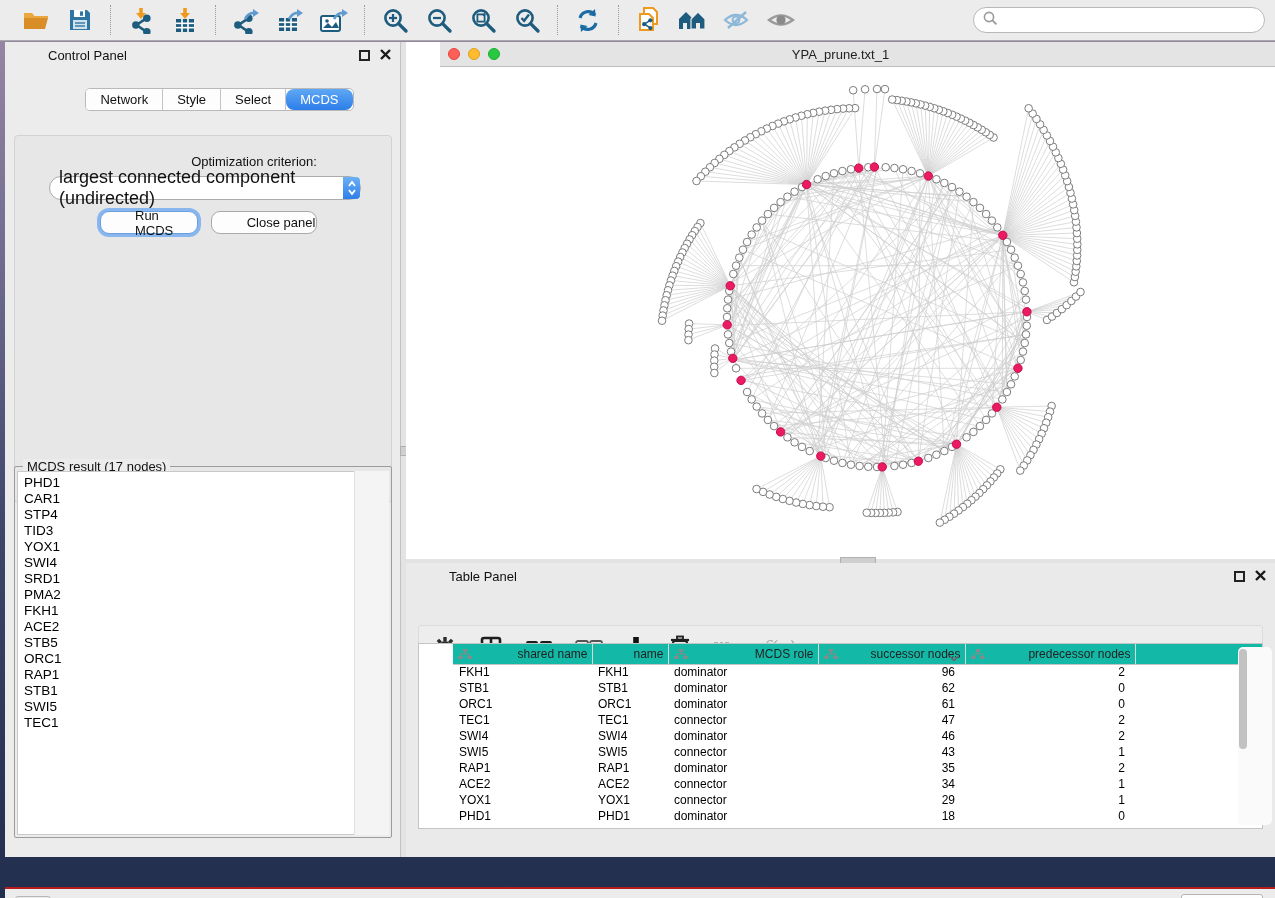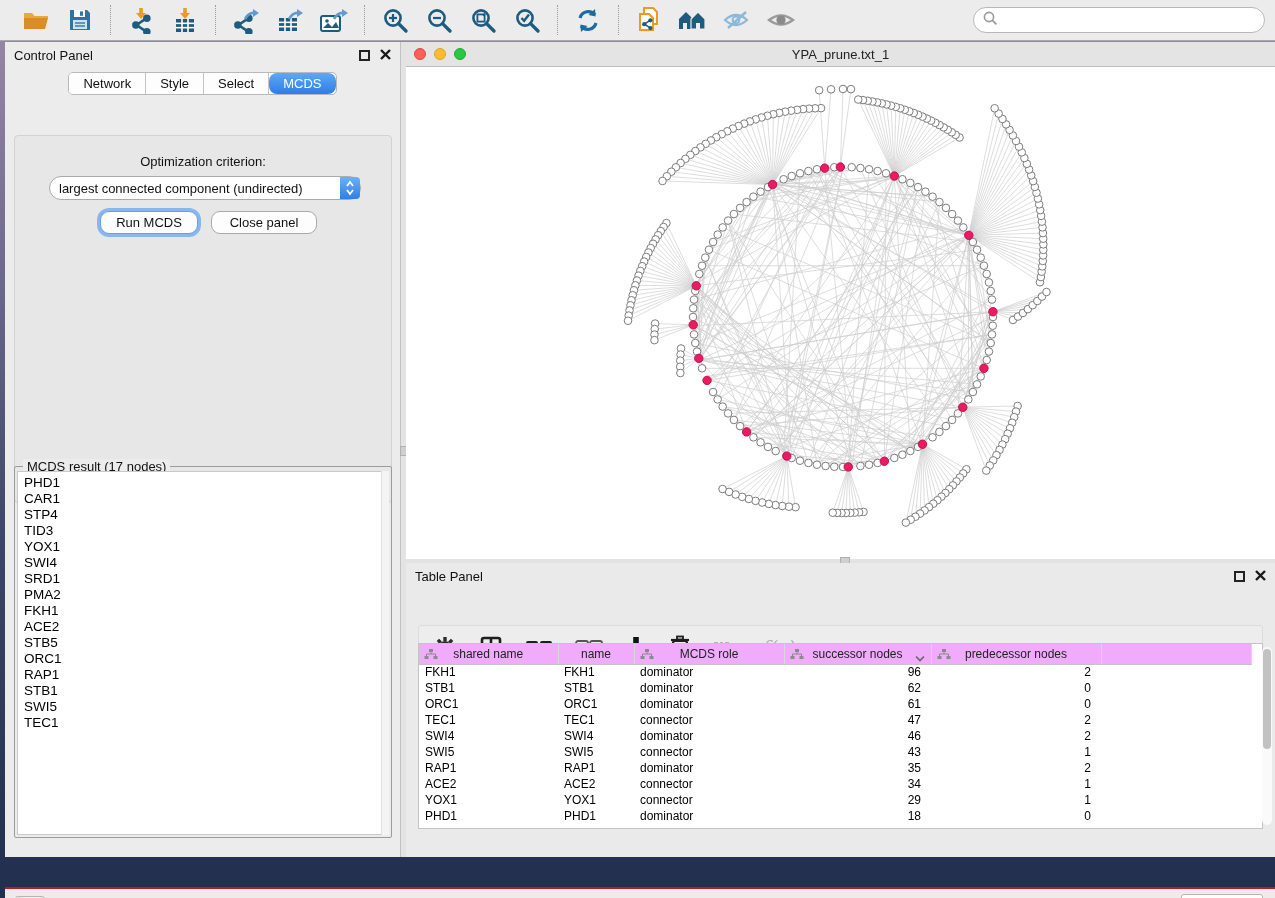--- a/index.html
+++ b/index.html
@@ -1,19 +1,19 @@
 <!DOCTYPE html>
 <html><head>
 <meta charset="utf-8">
 <style>
   html,body{margin:0;padding:0;}
   body{width:1275px;height:898px;overflow:hidden;font-family:"Liberation Sans",sans-serif;
        background:linear-gradient(180deg,#9d8aa8 0%,#6e6a8e 30%,#3c4668 60%,#222e4d 100%);position:relative;}
   *{box-sizing:border-box;}
-  .abs{position:absolute;}
+  .abs{position:absolute;padding-left:34px;}
 
   
   #main-toolbar{left:0;top:0;width:1275px;height:41px;background:#ececec;border-bottom:1px solid #a8a8a8;
     display:flex;align-items:center;padding:0 10px;}
   .tb-group{display:flex;align-items:center;gap:8px;padding:0 8px;}
   .tb-sep{width:1px;height:30px;border-left:1px dotted #9a9a9a;margin:0 4px;}
   .tb-btn{width:36px;height:32px;display:flex;align-items:center;justify-content:center;cursor:default;}
   .tb-btn svg{display:block;}
   #search-wrap{margin-left:auto;width:292px;height:26px;background:#fff;border:1px solid #b8b8b8;border-radius:13px;
     display:flex;align-items:center;padding:0 9px;gap:6px;}
@@ -24,29 +24,29 @@
     display:flex;align-items:center;justify-content:center;}
   #memory-btn{right:12px;top:5px;height:24px;background:#fdfdfd;border:1px solid #b5b5b5;border-radius:3px;
     display:flex;align-items:center;gap:6px;padding:0 10px;font-size:12px;color:#111;}
   .mem-dot{width:11px;height:11px;border-radius:50%;background:#1fa32e;border:1px solid #15801f;}
 
   
   #control-panel{left:5px;top:42px;width:396px;height:815px;background:#ececec;border-right:1px solid #c2c2c2;}
   .panel-header{height:26px;display:flex;align-items:center;padding:0 9px;font-size:13px;color:#111;}
   .panel-header .hdr-icons{margin-left:auto;display:flex;gap:10px;align-items:center;}
   .icon-float{width:11px;height:11px;border:2px solid #222;}
-  .tabs-row{display:flex;justify-content:center;margin-top:4px;}
+  .tabs-row{display:flex;justify-content:center;margin-top:20px;}
   .tab-group{display:flex;border:1px solid #b9b9b9;border-radius:5px;overflow:hidden;background:#fff;}
   .tab{padding:3px 14px;font-size:13px;color:#111;border-right:1px solid #c4c4c4;background:#fdfdfd;}
   .tab:last-child{border-right:none;}
   .tab.active{background:linear-gradient(180deg,#5fa8f5,#2c7de8);color:#fff;border-radius:8px;}
   #mcds-content{left:9px;top:93px;width:378px;height:368px;background:#e7e7e7;border:1px solid #d2d2d2;border-radius:4px;}
   #opt-label{top:18px;width:100%;text-align:center;font-size:13px;color:#111;}
   #opt-select{left:34px;top:40px;width:312px;height:24px;background:#fff;border:1px solid #ababab;border-radius:12px;
-     display:flex;align-items:center;font-size:13px;color:#111;padding-left:9px;}
+     display:flex;align-items:center;font-size:18px;color:#111;padding-left:9px;}
   .select-stepper{margin-left:auto;width:20px;height:22px;border-radius:0 4px 4px 0;
      background:linear-gradient(180deg,#6cb0f7,#2f7fe9);display:flex;flex-direction:column;align-items:center;justify-content:center;color:#fff;}
   .select-stepper svg{display:block;}
   .push-btn{height:23px;background:#fdfdfd;border:1px solid #a9a9a9;border-radius:9px;font-size:13px;color:#111;
      display:flex;align-items:center;justify-content:center;}
   #run-btn{left:85px;top:75px;width:98px;box-shadow:0 0 0 3px #88b6ee;border-color:#6d9fdd;}
   #close-btn{left:196px;top:75px;width:106px;}
   #result-group{left:9px;top:424px;width:378px;height:372px;border:1px solid #9c9c9c;border-radius:2px;}
   #result-legend{left:8px;top:-8px;background:#ececec;padding:0 4px;font-size:13px;color:#111;}
   #result-list{left:2px;top:4px;right:2px;bottom:2px;background:#fff;border:1px solid #c9c9c9;overflow:hidden;padding:3px 0 0 6px;}
@@ -68,22 +68,22 @@
   #net-canvas{width:869px;height:492px;display:block;}
 
   
   #table-panel{left:406px;top:563px;width:869px;height:294px;background:#eaeaea;}
   #tp-toolbar{left:12px;top:30px;width:845px;height:44px;background:#ededed;border:1px solid #dcdcdc;border-radius:3px;
      display:flex;align-items:center;gap:22px;padding:0 14px;margin-top:32px;}
   .tp-btn{display:flex;align-items:center;justify-content:center;}
   .fx-label{font-family:"DejaVu Serif",serif;font-style:italic;font-size:19px;color:#b0b0b0;}
   #node-table{left:12px;top:80px;width:845px;height:186px;background:#fff;border:1px solid #c4c4c4;overflow:hidden;}
   table{border-collapse:collapse;width:832px;table-layout:fixed;}
-  th{height:20px;background:#f0abfc;border-right:1px solid #d8d8d8;border-bottom:1px solid #c4c4c4;
-     font-size:12px;font-weight:normal;color:#222;position:relative;padding:0 4px;text-align:center;}
+  th{height:20px;background:#14b8a6;border-right:1px solid #d8d8d8;border-bottom:1px solid #c4c4c4;
+     font-size:12px;font-weight:normal;color:#222;position:relative;padding:0 4px;text-align:right;}
   th .tree-ic{position:absolute;left:5px;top:5px;}
   th .sort-ic{position:absolute;right:6px;top:7px;}
   td{height:16px;font-size:12px;color:#000;padding:0 6px;white-space:nowrap;overflow:hidden;}
   td.num{text-align:right;padding-right:10px;}
   #table-vscroll{right:3px;top:84px;width:10px;height:178px;background:#fafafa;border-radius:5px;}
   #table-vthumb{position:absolute;left:1px;top:2px;width:8px;height:100px;background:#c2c2c2;border-radius:4px;}
   #bottom-tabs{left:0;right:0;top:270px;display:flex;justify-content:center;}
 </style>
 </head>
 <body>

